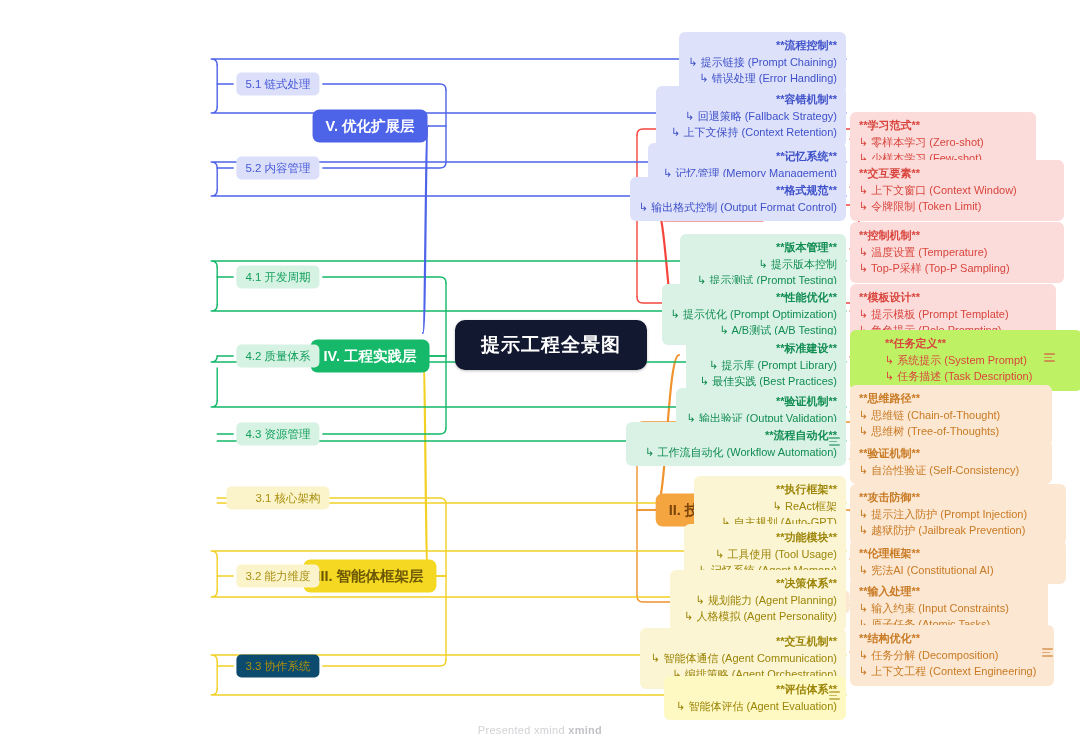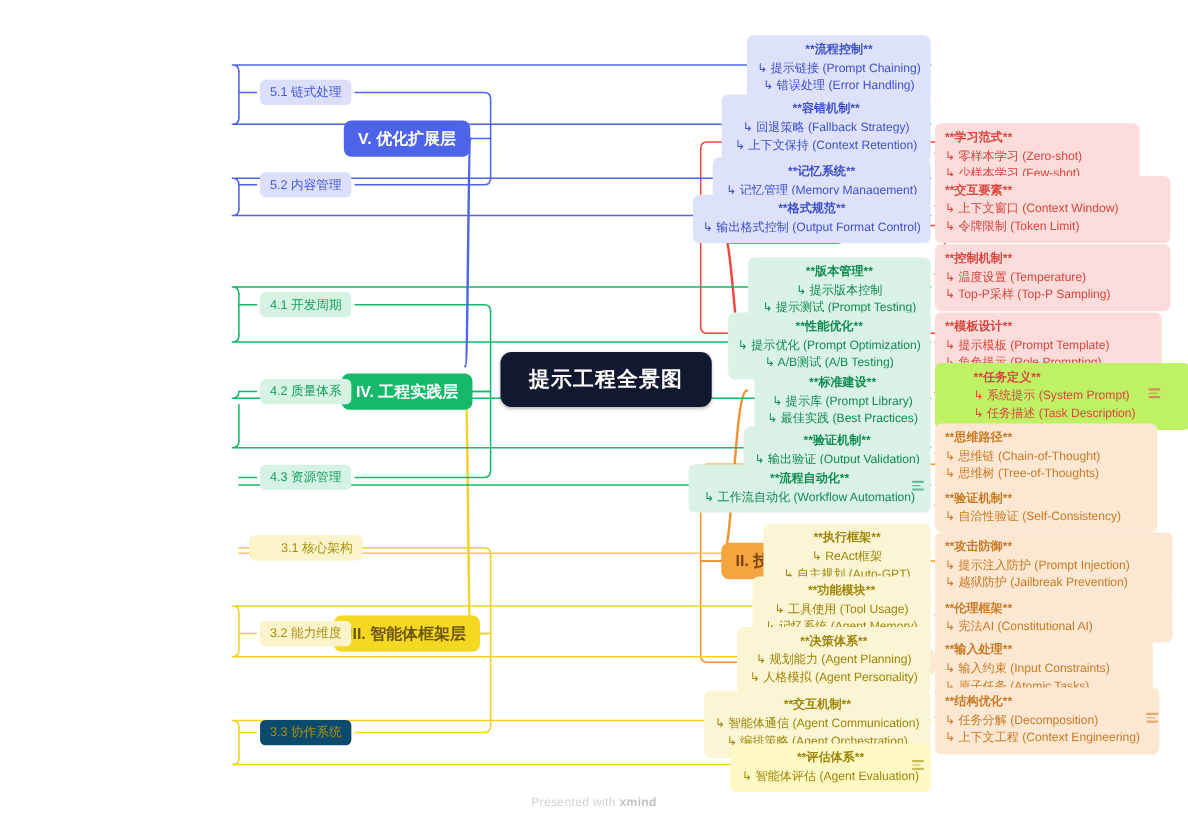--- a/index.html
+++ b/index.html
@@ -35,21 +35,21 @@
   }
 
   
   .leaf{
     position:absolute;border-radius:6px;padding:5px 9px 6px 9px;
     font-size:11px;line-height:1.5;white-space:nowrap;
   }
   .leaf .title{font-weight:700;}
   .leaf .item{}
   .leaf.right{}
-  .leaf.left{text-align:center;}
+  .leaf.left{text-align:right;}
 
   .note-icon{
     position:absolute;width:11px;height:9px;opacity:.55;
   }
   .note-icon i{display:block;height:1.5px;border-radius:1px;margin-bottom:2px;}
   .note-icon i:nth-child(1){width:11px;}
   .note-icon i:nth-child(2){width:8px;}
   .note-icon i:nth-child(3){width:11px;}
 
   .footer{
@@ -299,14 +299,14 @@
         <div class="item">↳ 记忆管理 (Memory Management)</div>
       </div>
       <div class="leaf left" style="right: 234px; top: 177px; min-width: 196px; background: rgb(221, 225, 250); color: rgb(63, 81, 201);">
         <div class="title">**格式规范**</div>
         <div class="item">↳ 输出格式控制 (Output Format Control)</div>
       </div>
     </div>
 </div>
 
 <div class="footer">
-  <span>Presented with </span><b>xmind</b>
+  <span>Presented xmind </span><b>xmind</b>
 </div>
 
 </body></html>

